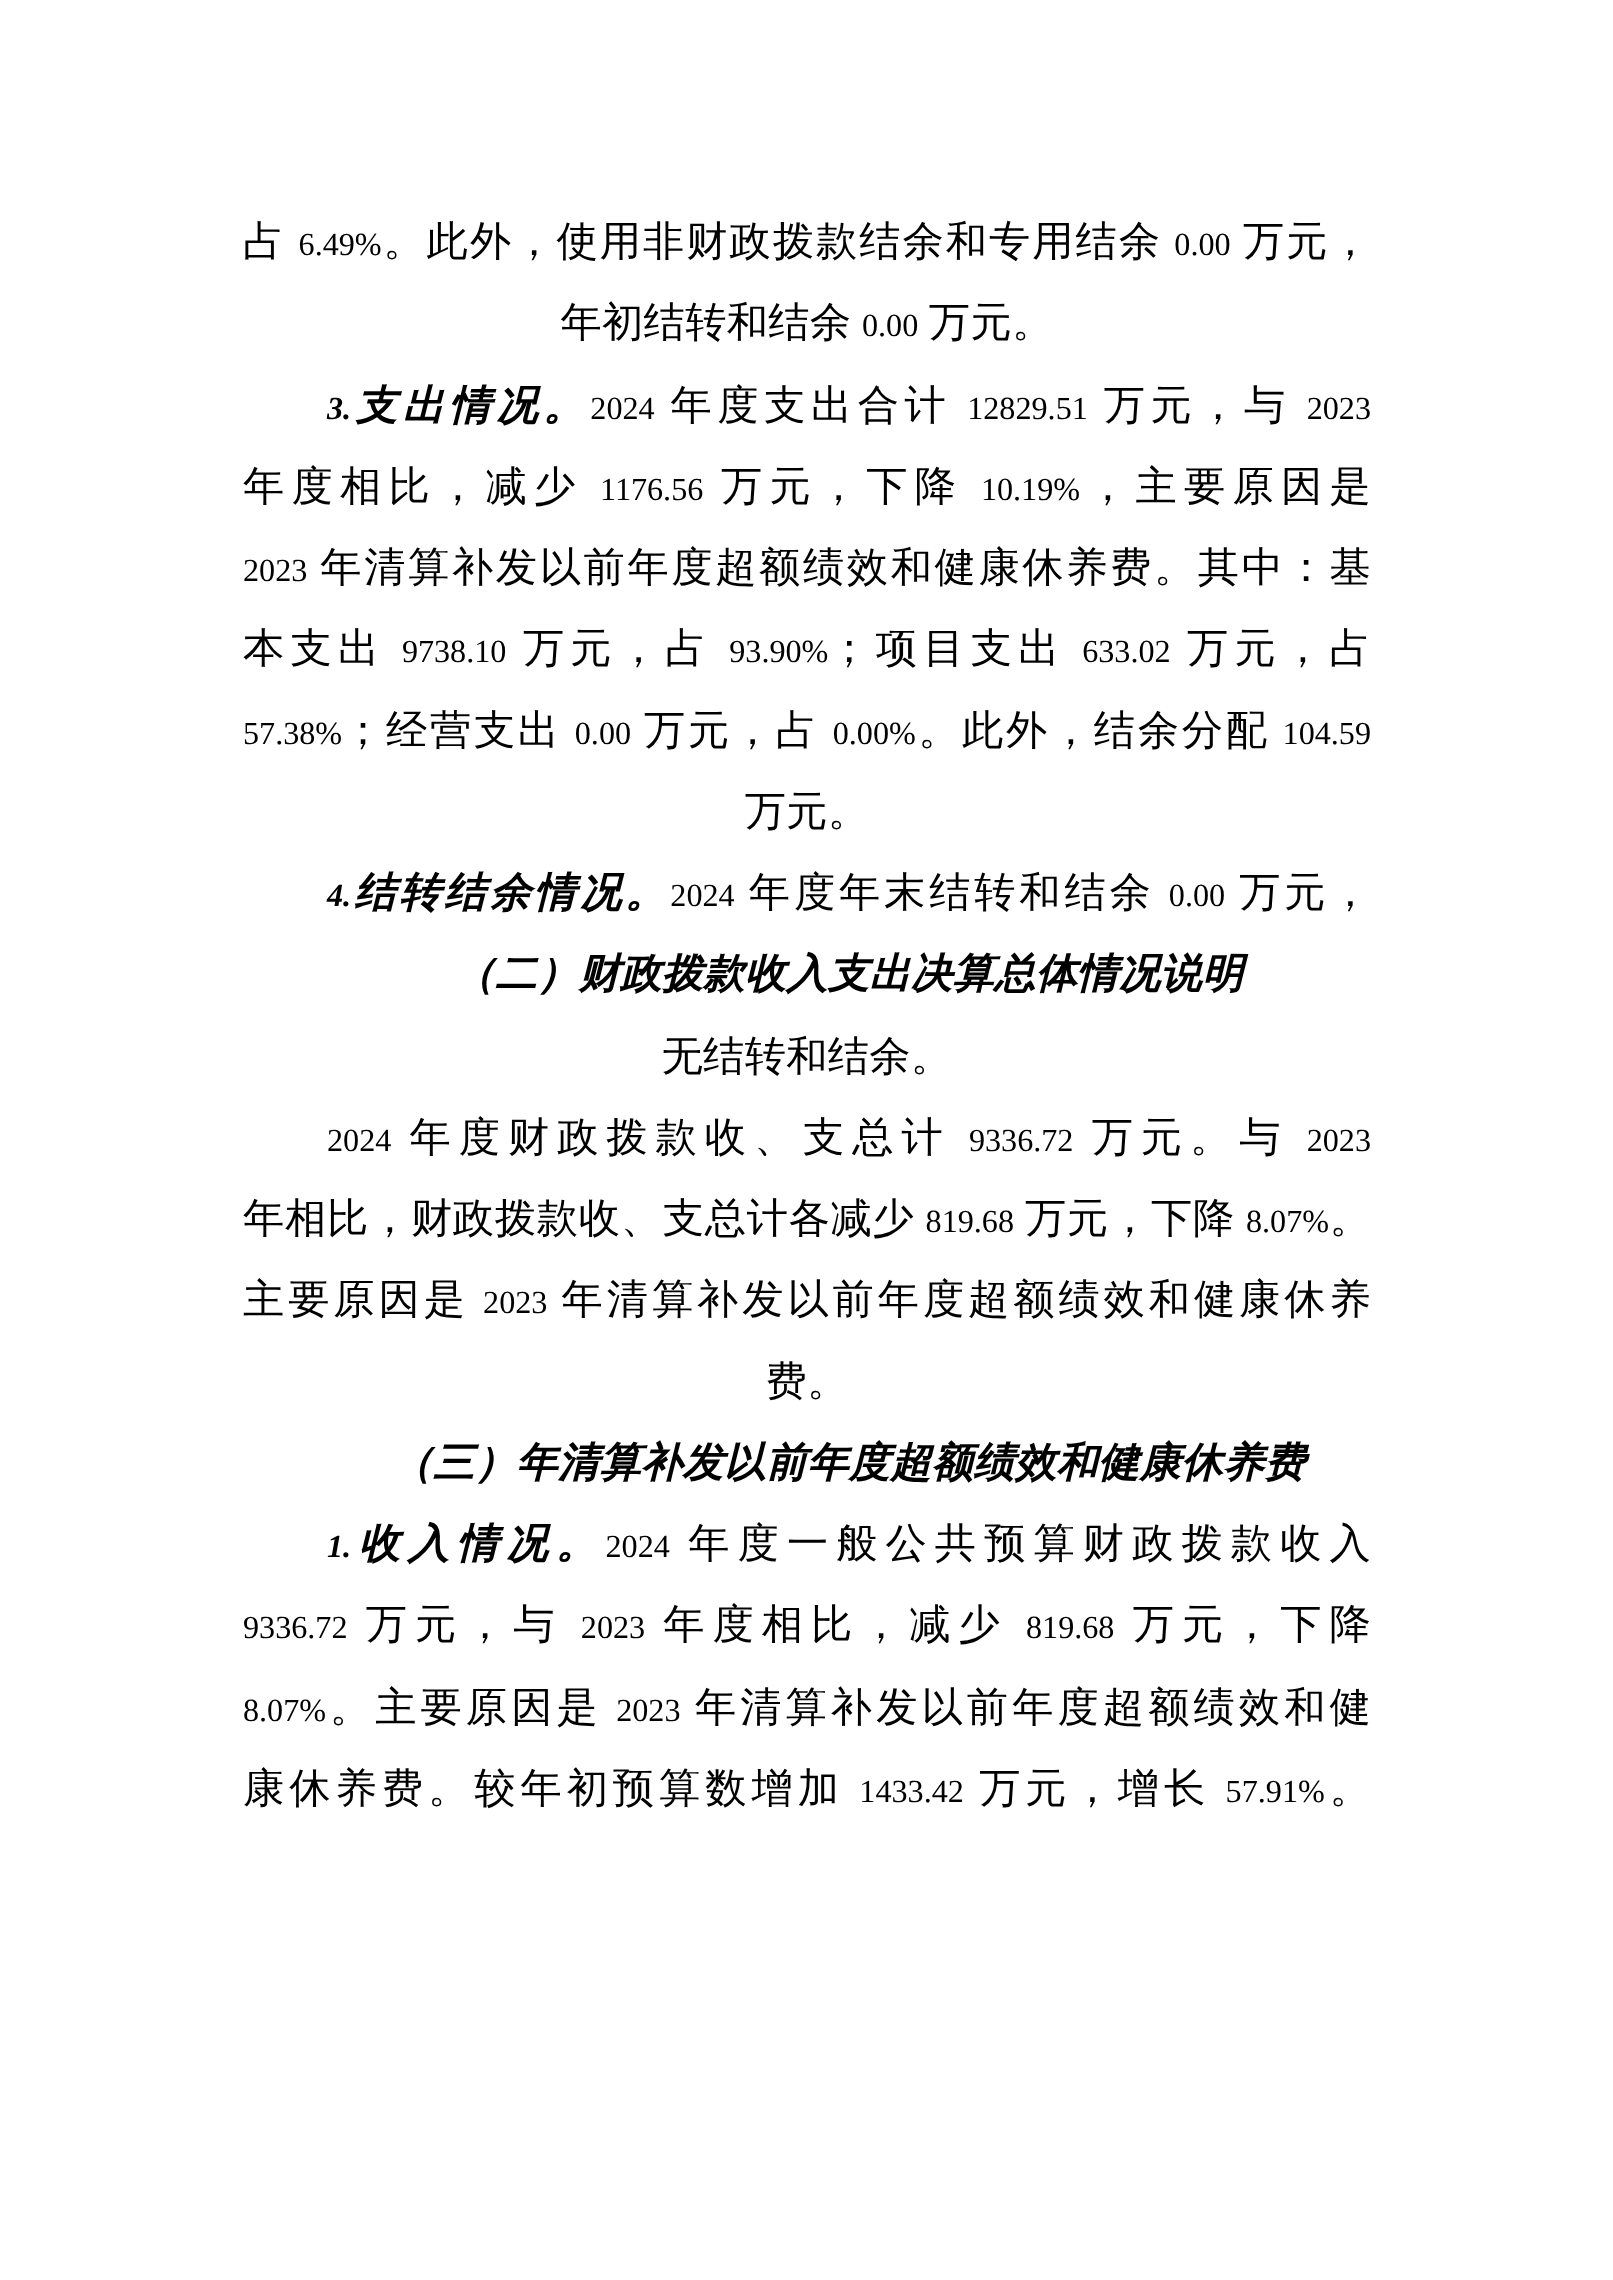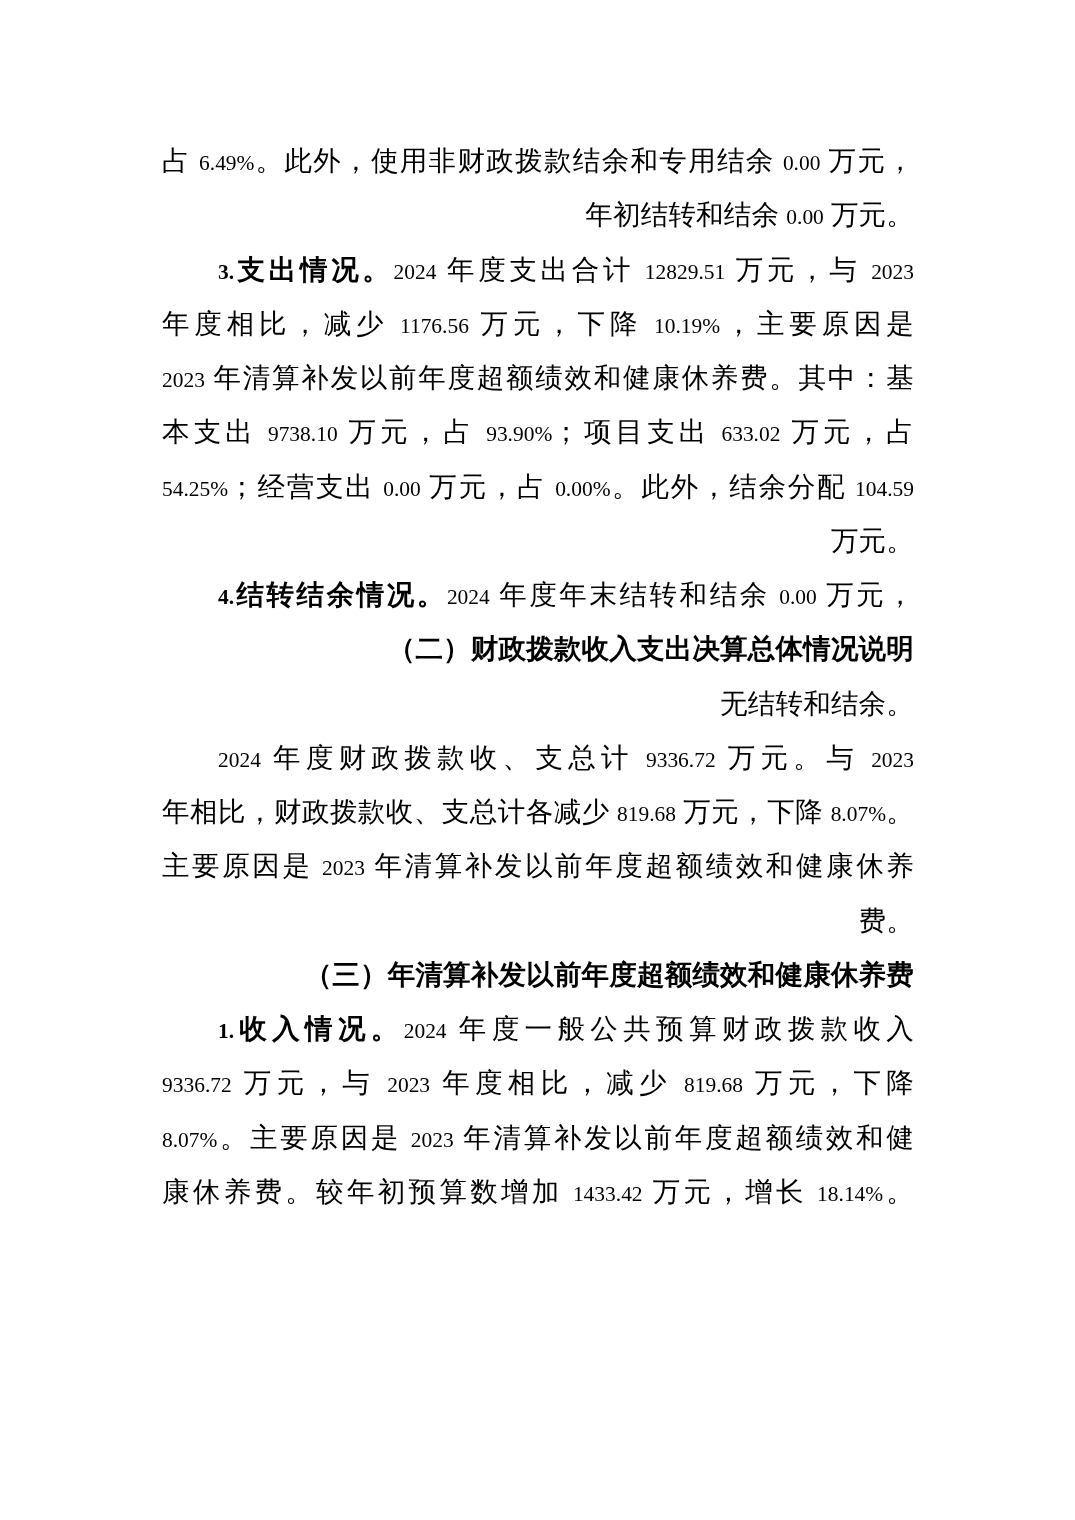--- a/index.html
+++ b/index.html
@@ -15,34 +15,34 @@
   .doc {
     position: absolute;
     left: 162px;
     top: 134px;
     width: 752px;
   }
   .line {
     height: 54.25px;
     line-height: 54.25px;
     font-size: 27.5px;
-    text-align: right;
+    text-align: center;
     letter-spacing: 0.2px;
   }
   
   .j {
     text-align: justify;
     text-align-last: justify;
     text-justify: inter-ideograph;
   }
   
   .ind { text-indent: 56px; }
   
   .h { font-weight: bold; }
-  b.lead { font-weight: bold; }
+  b.lead { font-weight: bold; font-style: italic; }
   
   .num {
     font-family: "Liberation Serif", serif;
     font-size: 0.78em;
     letter-spacing: 0;
   }
 </style>
 </head>
 <body>
 
@@ -54,21 +54,21 @@
     <div class="line"><b class="lead"></b><span>年初结转和结余 <span class="num">0.00</span> 万元。</span></div>
 
     <div class="line j ind"><b class="lead"><span class="num">3.</span>支出情况。</b><span><span class="num">2024</span> 年度支出合计 <span class="num">12829.51</span> 万元，与 <span class="num">2023</span></span></div>
 
     <div class="line j"><b class="lead"></b><span>年度相比，减少 <span class="num">1176.56</span> 万元，下降 <span class="num">10.19%</span>，主要原因是</span></div>
 
     <div class="line j"><b class="lead"></b><span><span class="num">2023</span> 年清算补发以前年度超额绩效和健康休养费。其中：基</span></div>
 
     <div class="line j"><b class="lead"></b><span>本支出 <span class="num">9738.10</span> 万元，占 <span class="num">93.90%</span>；项目支出 <span class="num">633.02</span> 万元，占</span></div>
 
-    <div class="line j"><b class="lead"></b><span><span class="num">54.25%</span>；经营支出 <span class="num">0.00</span> 万元，占 <span class="num">0.00%</span>。此外，结余分配 <span class="num">104.59</span></span></div>
+    <div class="line j"><b class="lead"></b><span><span class="num">57.38%</span>；经营支出 <span class="num">0.00</span> 万元，占 <span class="num">0.00%</span>。此外，结余分配 <span class="num">104.59</span></span></div>
 
     <div class="line"><b class="lead"></b><span>万元。</span></div>
 
     <div class="line j ind"><b class="lead"><span class="num">4.</span>结转结余情况。</b><span><span class="num">2024</span> 年度年末结转和结余 <span class="num">0.00</span> 万元，</span></div>
 
 
     <div class="line h ind"><b class="lead">（二）财政拨款收入支出决算总体情况说明</b><span></span></div>
 
     <div class="line"><b class="lead"></b><span>无结转和结余。</span></div>
 
@@ -81,17 +81,17 @@
     <div class="line"><b class="lead"></b><span>费。</span></div>
 
     <div class="line h ind"><b class="lead">（三）年清算补发以前年度超额绩效和健康休养费</b><span></span></div>
 
     <div class="line j ind"><b class="lead"><span class="num">1.</span>收入情况。</b><span><span class="num">2024</span> 年度一般公共预算财政拨款收入</span></div>
 
     <div class="line j"><b class="lead"></b><span><span class="num">9336.72</span> 万元，与 <span class="num">2023</span> 年度相比，减少 <span class="num">819.68</span> 万元，下降</span></div>
 
     <div class="line j"><b class="lead"></b><span><span class="num">8.07%</span>。主要原因是 <span class="num">2023</span> 年清算补发以前年度超额绩效和健</span></div>
 
-    <div class="line j"><b class="lead"></b><span>康休养费。较年初预算数增加 <span class="num">1433.42</span> 万元，增长 <span class="num">18.14%</span>。</span></div>
+    <div class="line j"><b class="lead"></b><span>康休养费。较年初预算数增加 <span class="num">1433.42</span> 万元，增长 <span class="num">57.91%</span>。</span></div>
 
 
   </div>
 </div>
 
 </body></html>

